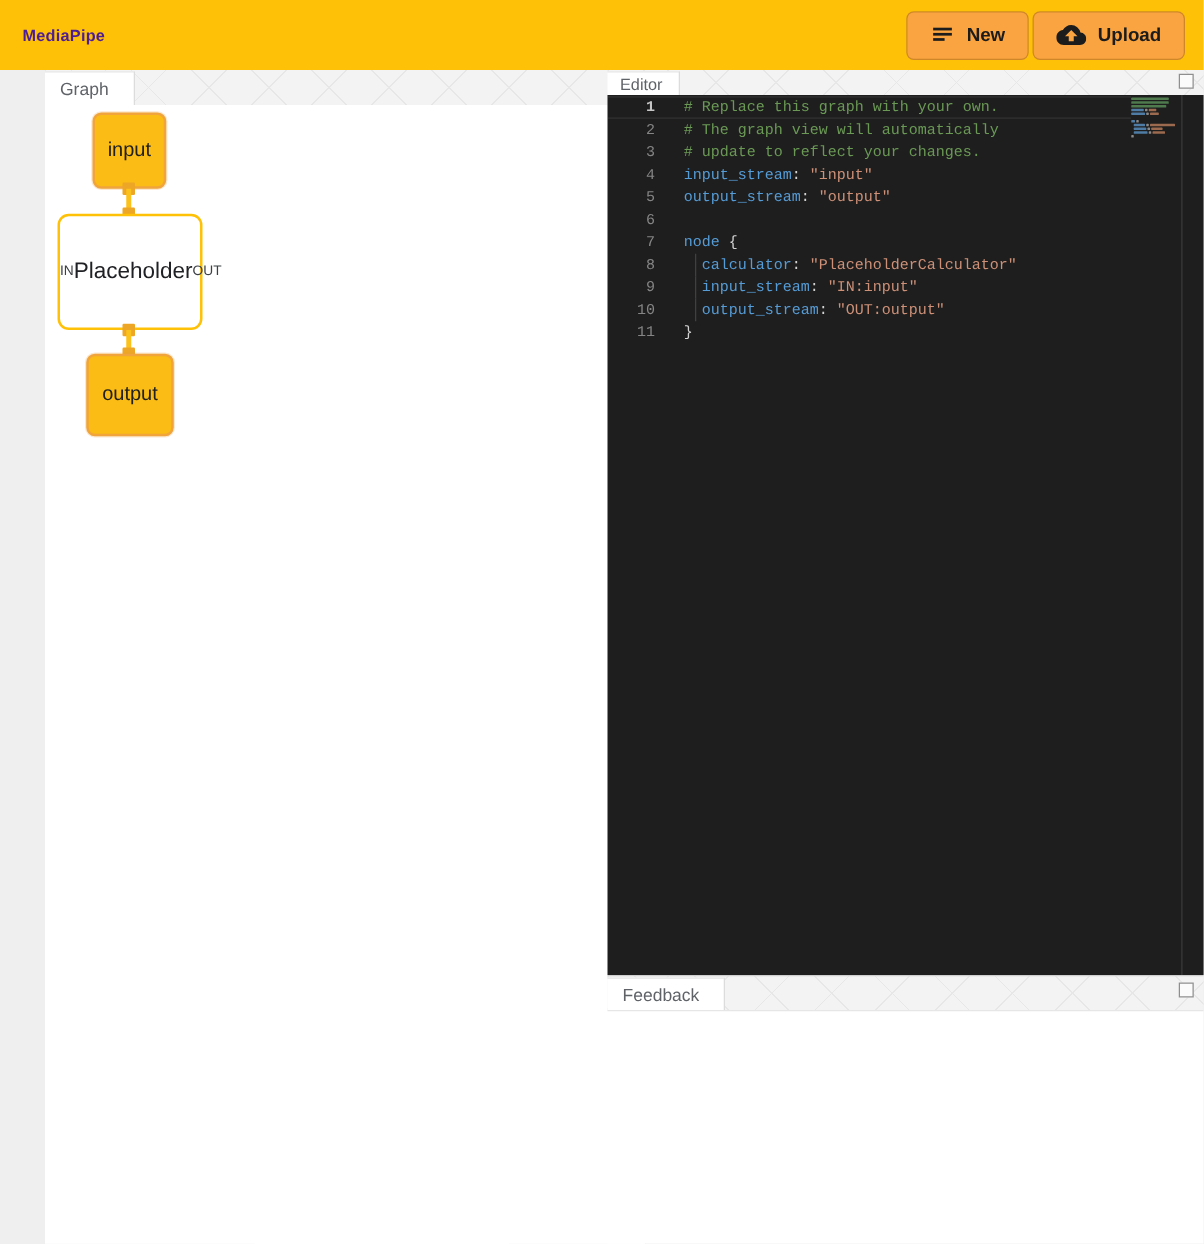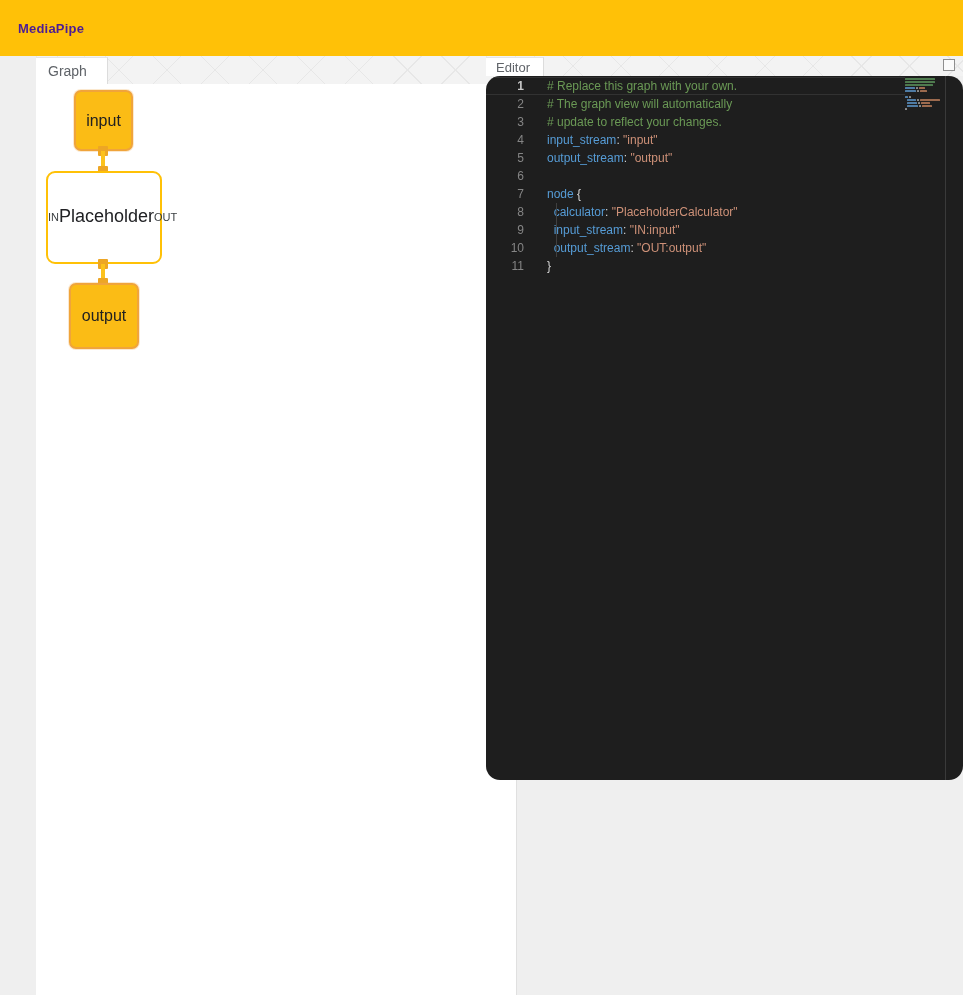--- a/index.html
+++ b/index.html
@@ -77,21 +77,21 @@
   .right-col { position:absolute; left:486px; top:0; width:399px; height:939px; }
 
   
   .editor-panel { position:absolute; left:0; top:0; width:477px; height:724px; }
   .editor-panel .tabbar { height:20px; }
   .editor-panel .tab { width:58px; font-size:13px; padding:0 10px; }
   .editor-panel .expand-icon { right:8px; top:3px; }
   .code-editor {
     position:absolute; left:0; top:20px; width:477px; height:704px;
     background:#1E1E1E; overflow:hidden; cursor:text;
-    font-family:Liberation Sans, sans-serif; font-size:12px;border-radius:14px;
+    font-family:Liberation Mono, monospace; font-size:12px;
   }
   .code-lines { position:absolute; left:0; top:1px; width:419px; }
   .code-line { position:relative; height:18px; line-height:18px; white-space:pre; }
   .code-line .ln {
     display:inline-block; width:38px; text-align:right; color:#858585;
     font-size:12px; vertical-align:top;
   }
   .code-line.active .ln { color:#c6c6c6; font-weight:bold; }
   .code-line.active { box-shadow:inset 0 1px 0 #323232, inset 0 -1px 0 #323232; }
   .code-line .code-text { display:inline-block; padding-left:23px; vertical-align:top; }
@@ -120,20 +120,42 @@
   .feedback-content {
     position:absolute; left:0; top:28px; width:477px; height:187px;
     background:#fff; border-top:1px solid #e6e6e6;
   }
 </style>
 </head>
 <body>
 
 <header class="app-header">
   <div class="app-title">MediaPipe</div>
+  <div class="header-actions">
+    <button class="hdr-btn">
+      <span>
+        <svg width="20" height="20" viewBox="0 0 24 24">
+            <g fill="#1c1c1c">
+              <rect x="3" y="5" width="18" height="2.6"></rect>
+              <rect x="3" y="10" width="18" height="2.6"></rect>
+              <rect x="3" y="15" width="11" height="2.6"></rect>
+            </g>
+          </svg>
+      </span>
+      <span>New</span>
+    </button>
+    <button class="hdr-btn">
+      <span>
+        <svg width="24" height="24" viewBox="0 0 24 24">
+            <path fill="#1c1c1c" d="M19.35 10.04A7.49 7.49 0 0 0 12 4C9.11 4 6.6 5.64 5.35 8.04 2.34 8.36 0 10.91 0 14c0 3.31 2.69 6 6 6h13c2.76 0 5-2.24 5-5 0-2.64-2.05-4.78-4.65-4.96zM14 13v4h-4v-4H7l5-5 5 5h-3z"></path>
+          </svg>
+      </span>
+      <span>Upload</span>
+    </button>
+  </div>
 </header>
 
 <div class="workspace">
 
   <section class="graph-panel">
     <div class="tabbar pattern">
       <div class="tab">Graph</div>
       <span class="expand-icon"></span>
     </div>
     <div class="graph-canvas">
@@ -228,15 +250,22 @@
               <span class="mini-seg mini-str" style="width: 10px;"></span>
             </div>
             <div class="mini-row">
               <span class="mini-seg mini-punct" style="width: 2px;"></span>
             </div>
           </div>
         <div class="ruler-line"></div>
       </div>
     </section>
 
+    <section class="feedback-panel">
+      <div class="tabbar pattern">
+        <div class="tab">Feedback</div>
+        <span class="expand-icon"></span>
+      </div>
+      <div class="feedback-content"></div>
+    </section>
 
   </div>
 </div>
 
 </body></html>

